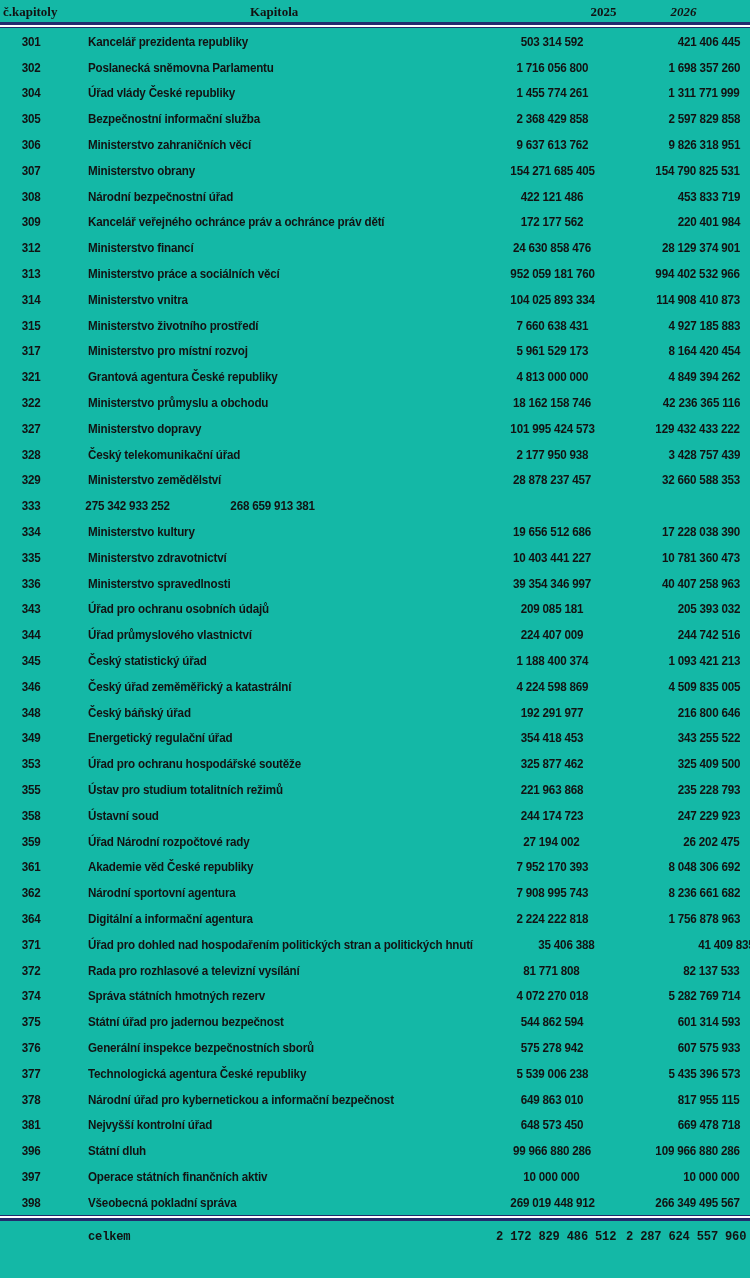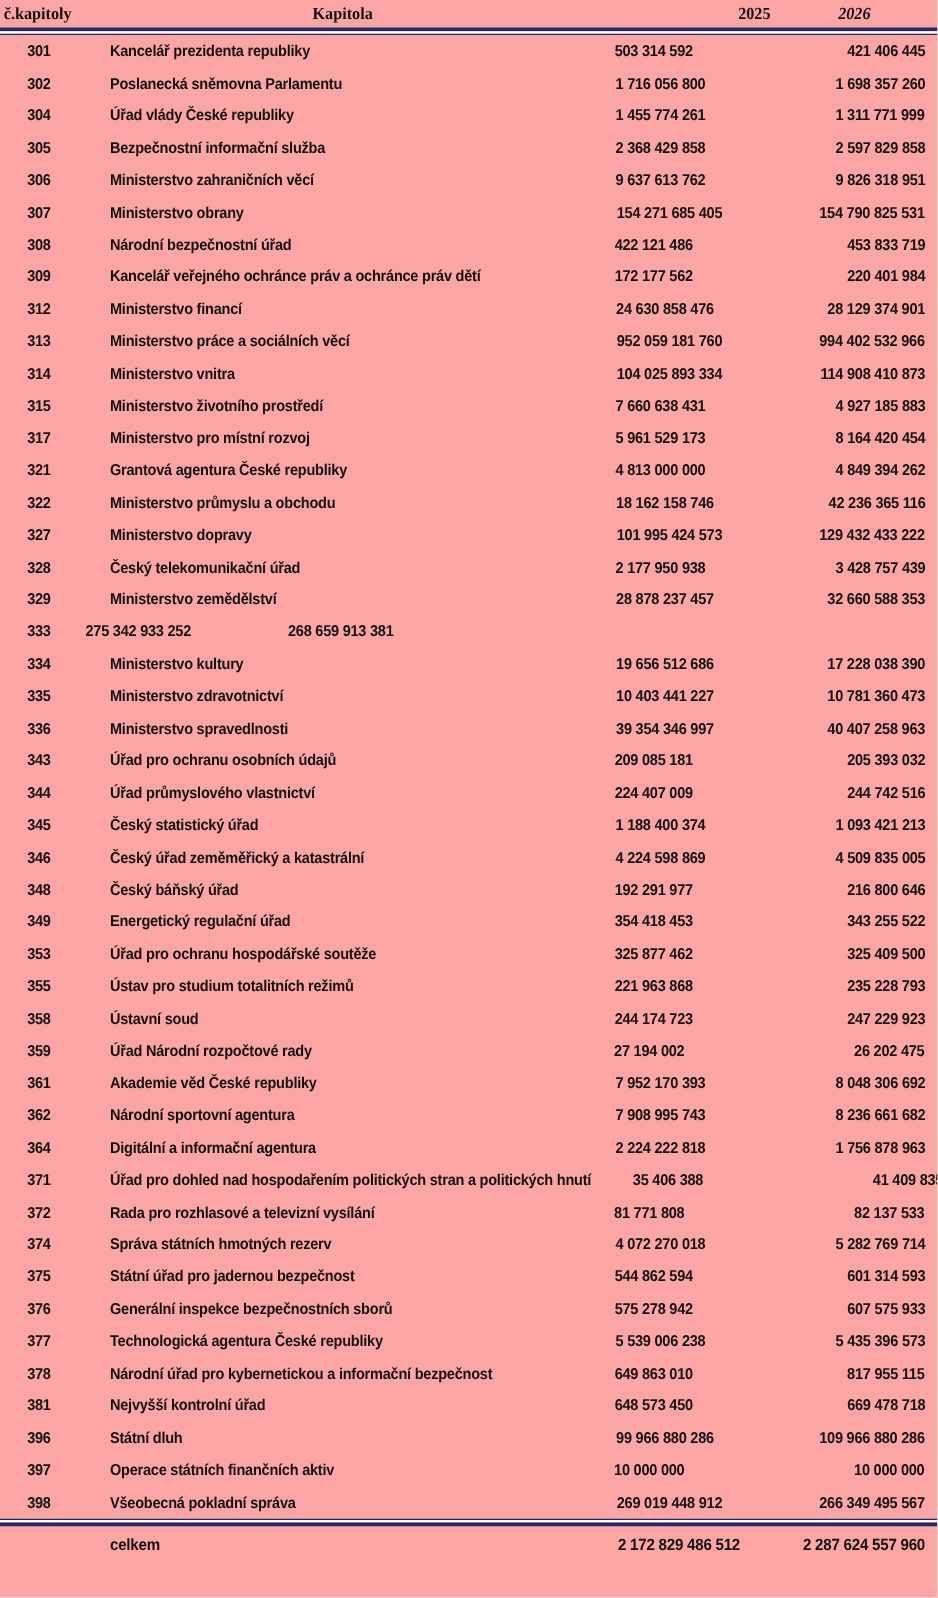--- a/index.html
+++ b/index.html
@@ -2,35 +2,35 @@
 <html lang="cs" style="--rule: #232b6e; --text: #121212;"><head>
 <meta charset="utf-8">
 <style>
   :root{
     --rule:#232b6e;
     --text:#121212;
   }
   html,body{margin:0;padding:0;background:#ffffff;}
   .doc{
     width:750px;height:1278px;
-    background:#fca5a5;
+    background:#14b8a6;
     font-family:"Liberation Sans", sans-serif;
     color:var(--text);
     overflow:hidden;
     box-sizing:border-box;
   }
   .row{
     display:flex;
     align-items:center;
     height:25.8px;
     white-space:nowrap;
   }
   .c1{width:62px;text-align:center;flex:none;}
   .c2{flex:1;padding-left:26px;text-align:left;overflow:visible;}
-  .c3{width:130px;padding-right:5px;text-align:left;flex:none;}
+  .c3{width:130px;padding-right:5px;text-align:center;flex:none;}
   .c4{width:133px;padding-right:10px;text-align:right;flex:none;box-sizing:border-box;}
   .c2{box-sizing:border-box;}
   .c3{box-sizing:border-box;}
 
   
   .cell span{
     display:inline-block;
     font-weight:bold;
     font-size:12.5px;
     letter-spacing:-0.2px;
@@ -57,21 +57,21 @@
   .thead .c4{text-align:center;padding-right:0;font-style:italic;}
   .thead .c3 span,.thead .c4 span{transform-origin:center;}
 
   
   .sep{width:750px;}
   .sep .bar-thick{height:3px;background:var(--rule);}
   .sep .bar-gap{height:2px;background:#ffffff;}
   .sep .bar-thin{height:1px;background:var(--rule);}
 
   
-  .tfoot{height:31px;}
+  .tfoot{height:31px;font-family:Liberation Mono, monospace;}
   .tfoot .cell span{font-size:13px;}
 </style>
 </head>
 <body>
 
 <div class="doc">
 
   <div class="row thead">
     <div class="cell c1">
       <span>č.kapitoly</span>

